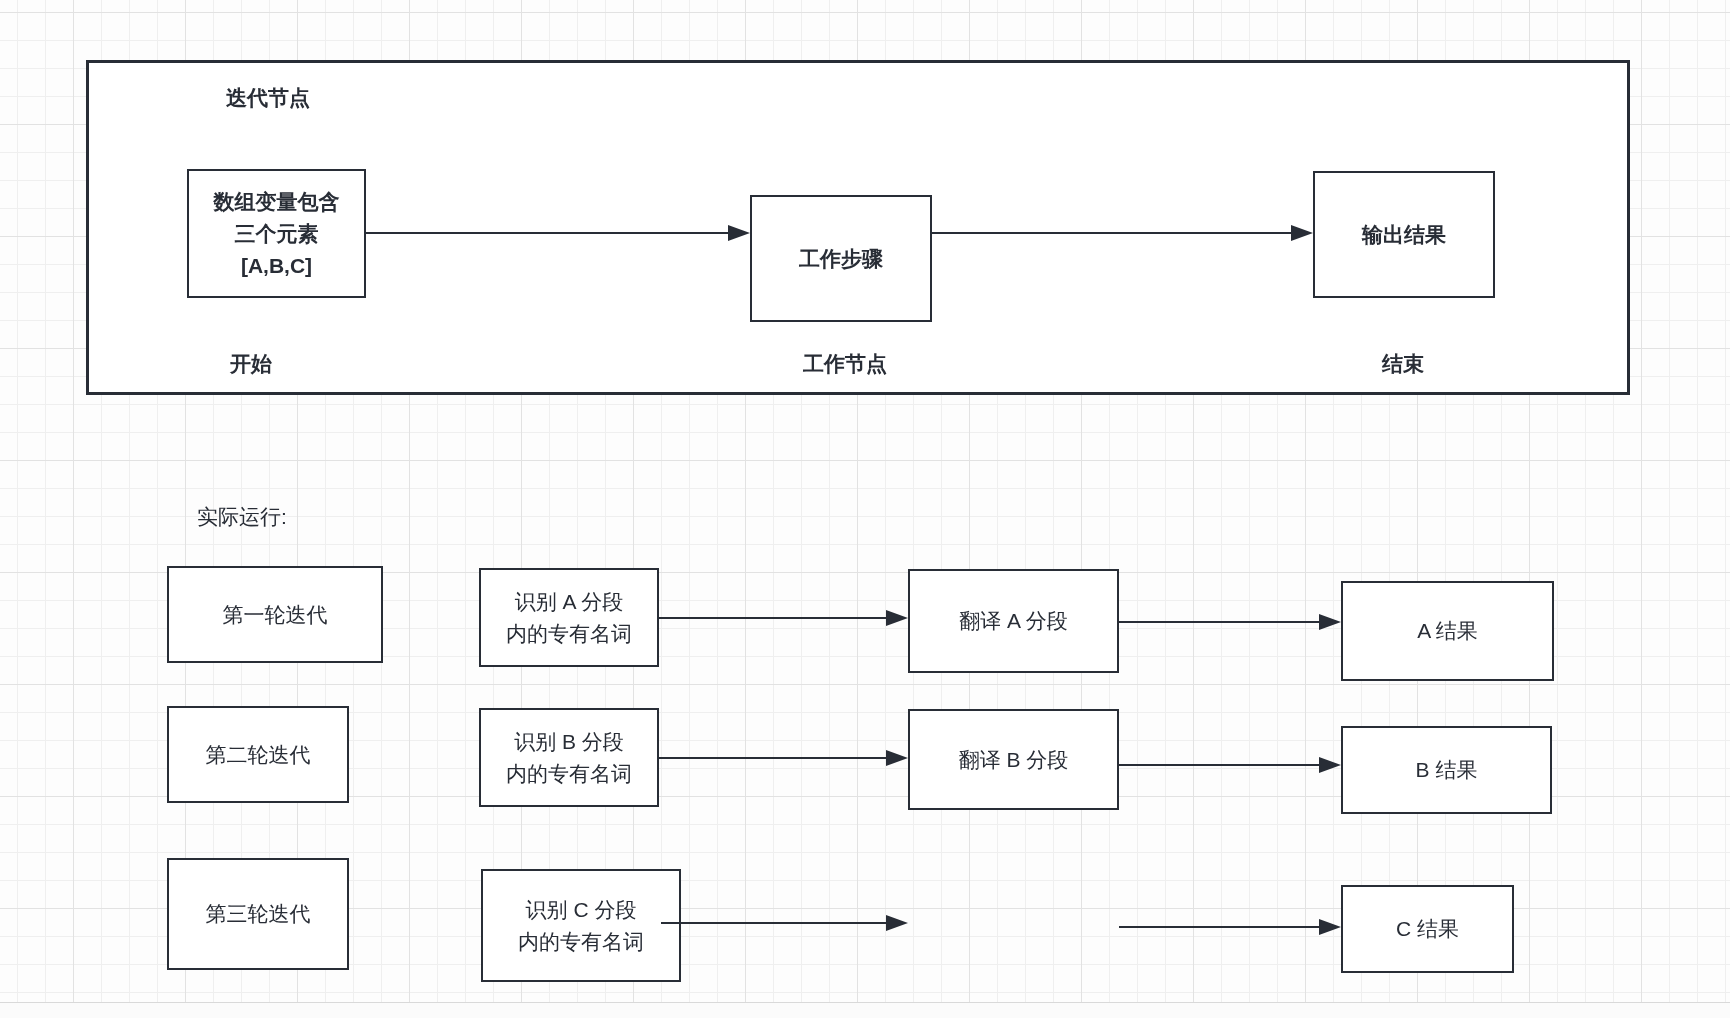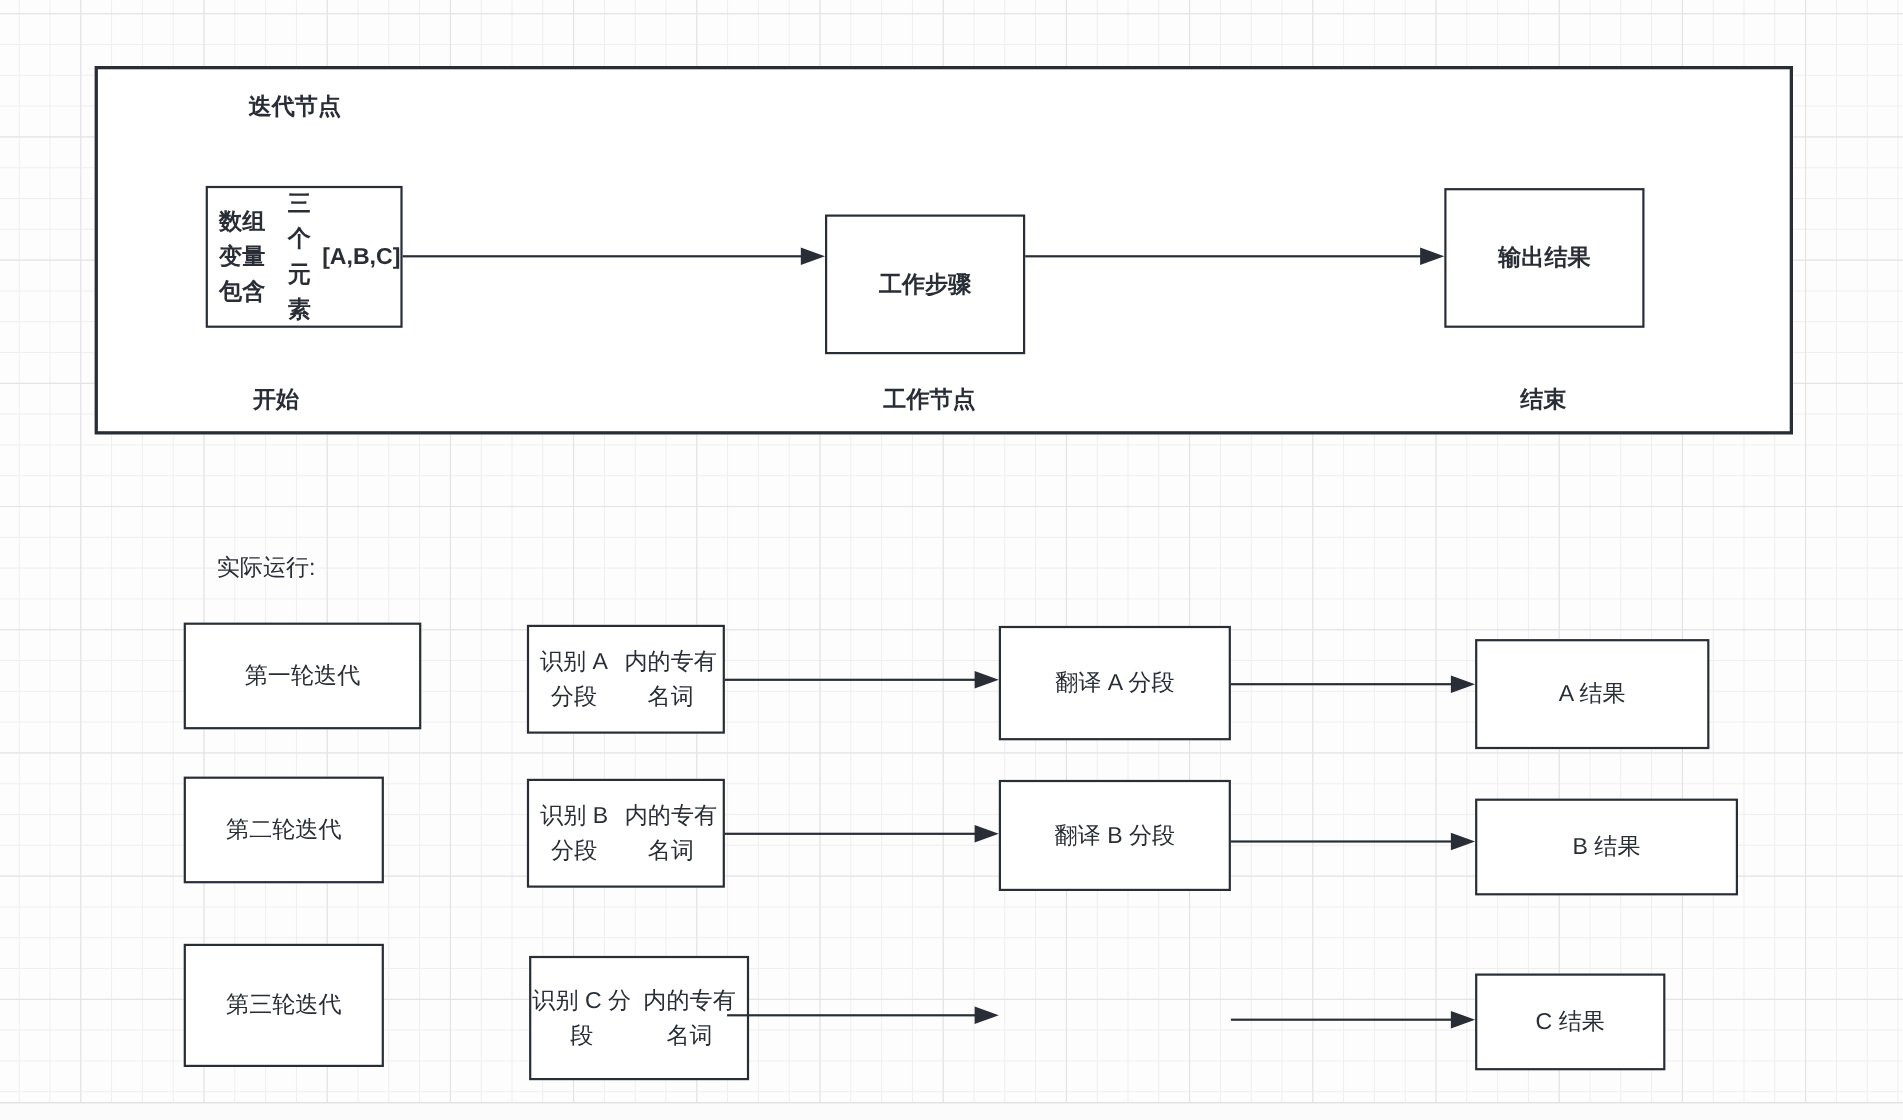--- a/index.html
+++ b/index.html
@@ -23,21 +23,21 @@
     position:absolute;left:0;top:1002px;width:1730px;height:16px;
     background:#fbfbfb;border-top:1px solid #d9d9d9;
   }
   .container-box{
     position:absolute;background:#ffffff;
     border:3px solid #282d36;box-sizing:border-box;
   }
   .node{
     position:absolute;background:#ffffff;
     border:2.5px solid #282d36;box-sizing:border-box;
-    display:flex;flex-direction:row;align-items:center;justify-content:center;
+    display:flex;flex-direction:column;align-items:center;justify-content:center;
     text-align:center;font-size:21px;line-height:32px;
   }
   .node.bold{font-weight:bold;}
   .caption{
     position:absolute;transform:translateX(-50%);
     font-size:21px;font-weight:bold;white-space:nowrap;line-height:24px;
   }
   .free-label{position:absolute;font-size:21px;line-height:24px;white-space:nowrap;}
   .free-label.bold{font-weight:bold;}
   .arrow{position:absolute;height:16px;}
@@ -114,21 +114,21 @@
   <div class="node" style="left:167px;top:706px;width:182px;height:97px;">
     <span>第二轮迭代</span>
   </div>
   <div class="node" style="left:479px;top:708px;width:180px;height:99px;">
     <span>识别 B 分段</span>
     <span>内的专有名词</span>
   </div>
   <div class="node" style="left:908px;top:709px;width:211px;height:101px;">
     <span>翻译 B 分段</span>
   </div>
-  <div class="node" style="left:1341px;top:726px;width:239px;height:88px;">
+  <div class="node" style="left:1341px;top:726px;width:211px;height:88px;">
     <span>B 结果</span>
   </div>
   <div class="arrow" style="left:659px;top:750px;width:249px;">
     <div class="shaft"></div>
     <div class="head"></div>
   </div>
   <div class="arrow" style="left:1119px;top:757px;width:222px;">
     <div class="shaft"></div>
     <div class="head"></div>
   </div>

